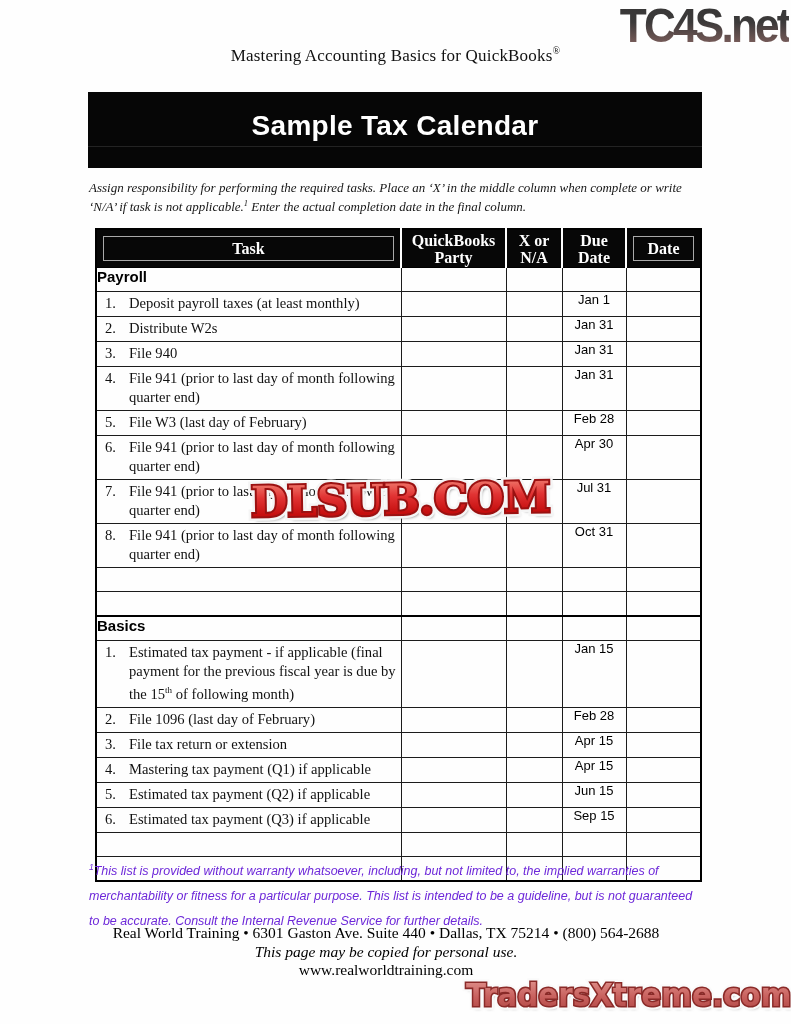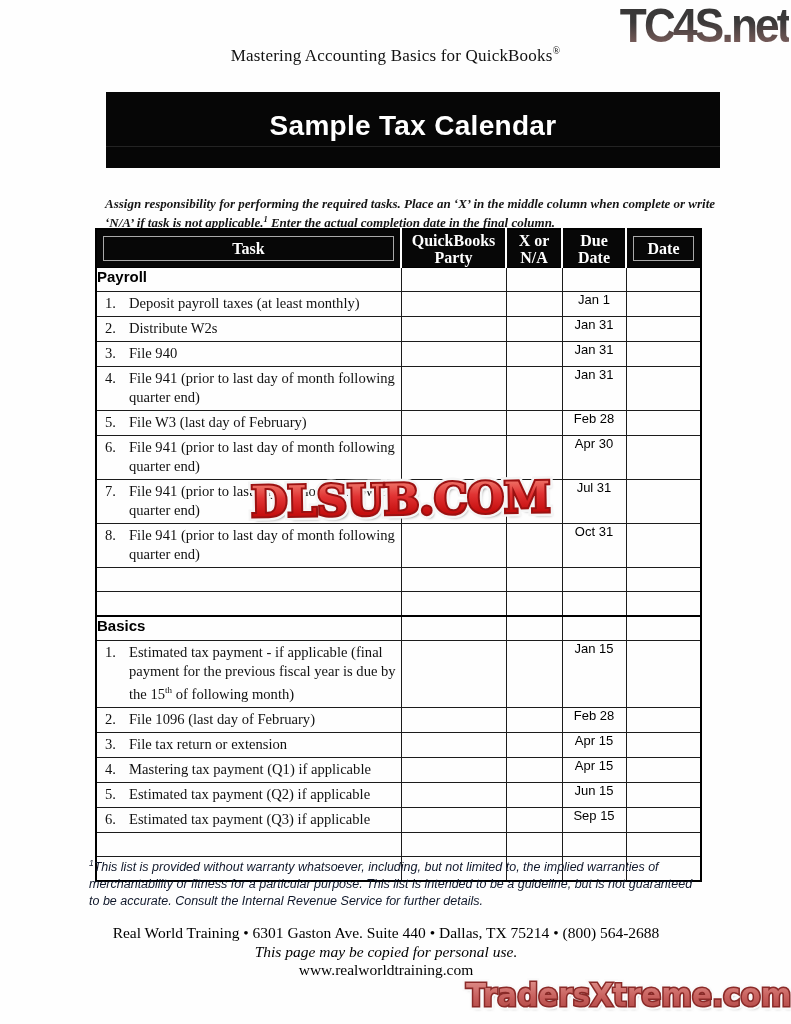--- a/index.html
+++ b/index.html
@@ -58,28 +58,28 @@
       background:linear-gradient(180deg,#dd8b86 5%,#c75f5c 55%,#b34a48 95%);
       -webkit-background-clip:text; background-clip:text;
       -webkit-text-fill-color:transparent; color:transparent;
     }
   }
 
   
   .doc-title { position:absolute; top:45px; left:0; width:100%; text-align:center;
                font-size:17px; letter-spacing:.2px; }
   .doc-title sup { font-size:10px; }
-  .banner { position:absolute; left:88px; top:92px; width:614px; height:76px; background:#060606;margin-left:18px; }
+  .banner { position:absolute; left:88px; top:92px; width:614px; height:76px; background:#060606; }
   .banner-title { position:absolute; top:18px; left:0; width:100%; text-align:center;
                   color:#fff; font-family:"Liberation Sans", sans-serif; font-weight:bold;
                   font-size:28px; letter-spacing:.3px; }
   .banner-line { position:absolute; top:54px; left:0; width:100%; height:1px; background:#232323; }
 
-  .instructions { position:absolute; left:89px; top:180px; width:616px; margin:16px;
-                  font-style:italic; font-size:13px; line-height:15.5px; color:#151515;font-weight:bold; }
+  .instructions { position:absolute; left:89px; top:180px; width:616px; margin:0;
+                  font-style:italic; font-size:13px; line-height:15.5px; color:#151515; }
   .instructions sup { font-size:8.5px; font-style:italic; }
 
   
   table.tax-table { position:absolute; left:95px; top:228px; width:605px;
                     border-collapse:collapse; table-layout:fixed;
                     border:2px solid #000; }
   .tax-table th, .tax-table td { border:1px solid #1c1c1c; padding:0; }
   .tax-table thead th {
     background:#070707; color:#fff; height:37px;
     font-family:"Liberation Serif", serif; font-weight:bold;
@@ -95,21 +95,21 @@
   .task-wrap { display:flex; align-items:flex-start; padding:2px 4px 3px 8px; }
   .num { flex:0 0 24px; font-size:14.6px; line-height:19px; }
   .task-text { flex:1 1 auto; font-size:14.6px; line-height:19px; }
   .task-text sup { font-size:9px; }
   .due-cell { text-align:center; font-family:"Liberation Sans", sans-serif;
               font-size:13px; padding-top:4px; color:#000; }
 
   
   .footnote { position:absolute; left:89px; top:855px; width:616px; margin:0;
               font-family:"Liberation Sans", sans-serif; font-style:italic;
-              font-size:12.5px; line-height:17px; color:#0f172a; }
+              font-size:12.5px; line-height:25px; color:#6d28d9; }
   .footnote sup { font-size:8.5px; }
   .footer { position:absolute; left:66px; top:924px; width:640px; text-align:center;
             font-size:15.5px; color:#000; }
   .footer .f-line { line-height:18.5px; }
   .footer .it { font-style:italic; }
 </style>
 </head>
 <body>
 
 <div class="page">

